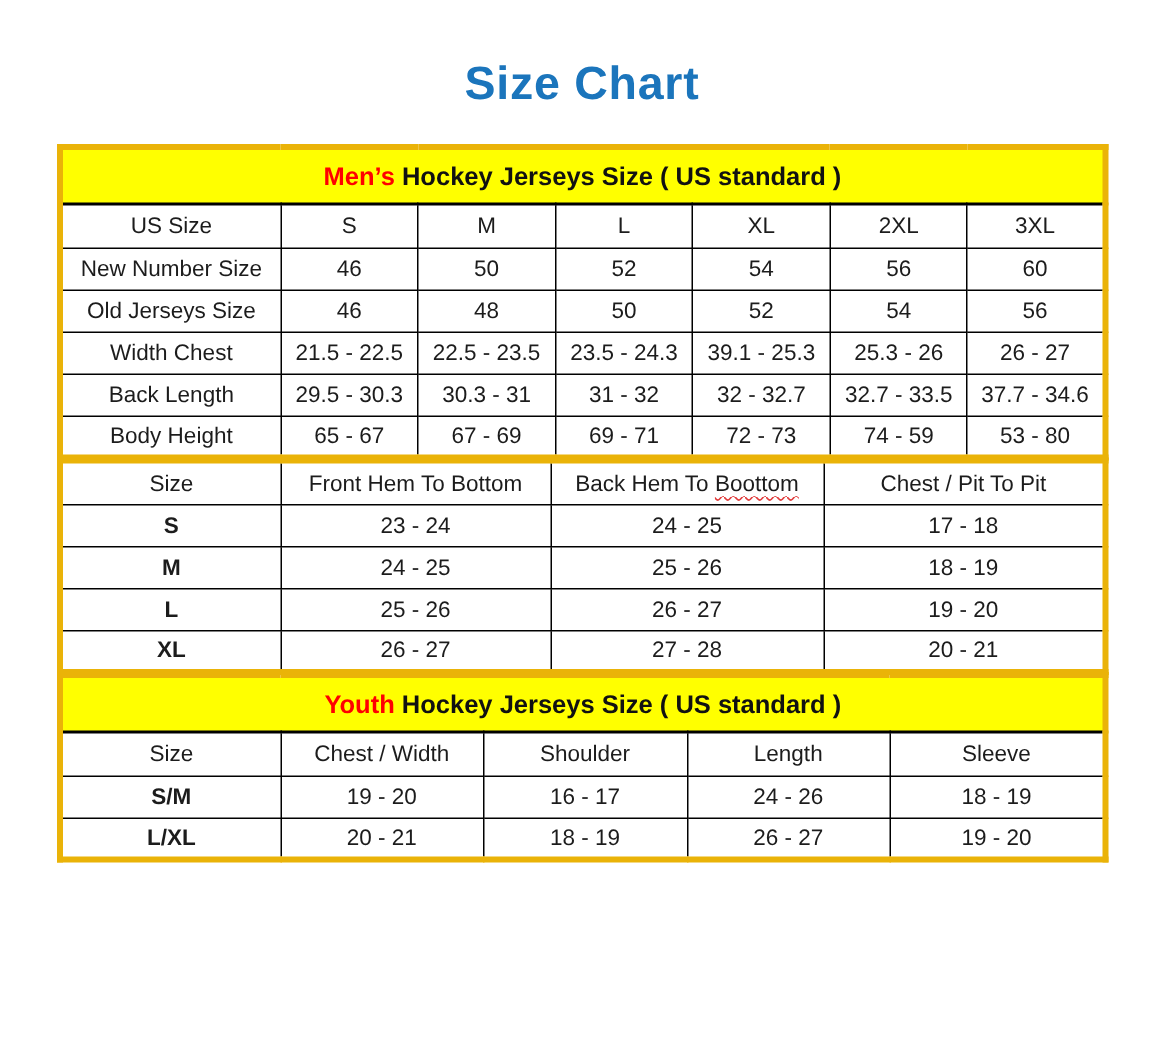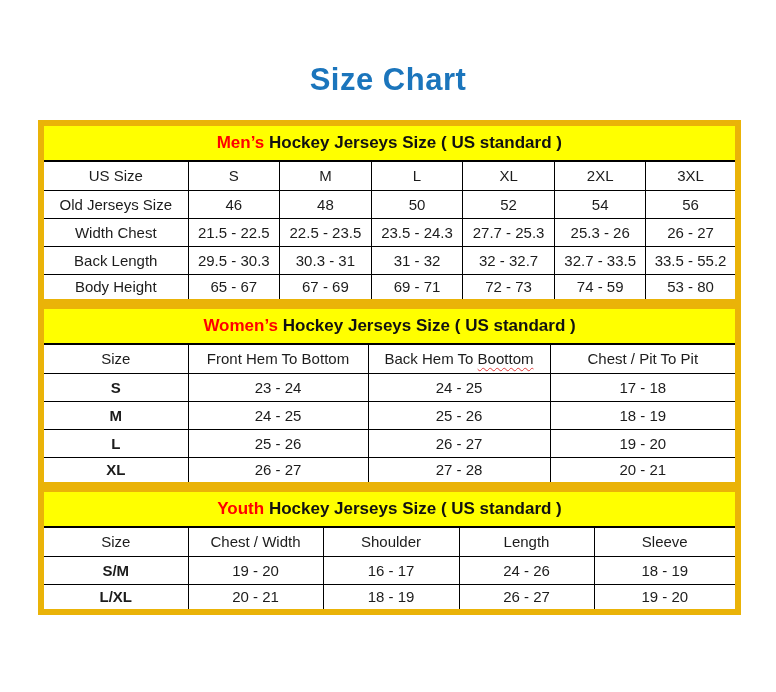--- a/index.html
+++ b/index.html
@@ -8,39 +8,39 @@
     padding: 0;
     background: #ffffff;
     width: 776px;
     height: 692px;
     font-family: "Liberation Sans", sans-serif;
     overflow: hidden;
   }
   .page {
     width: 776px;
     height: 592px;
-    padding-top: 62px;
+    padding-top: 38px;
   }
   .page-title {
     margin: 0 0 22px 0;
     text-align: center;
     font-size: 31px;
     font-weight: bold;
     color: #1b75bc;
     letter-spacing: 0.5px;
   }
   .chart-wrap {
     width: 697px;
     margin-left: 38px;
   }
   table.size-table {
     border-collapse: collapse;
     table-layout: fixed;
     width: 697px;
-    border: 6px solid #eab308;
+    border: 4px solid #eab308;
   }
   table.size-table + table.size-table { margin-top: -2px; }
   td, th {
     border: 1px solid #000;
     text-align: center;
     vertical-align: middle;
     color: #1c1c1c;
     font-size: 15px;
     padding: 0 2px;
     overflow: hidden;
@@ -107,45 +107,54 @@
         <tr class="head">
           <th>US Size</th>
           <th>S</th>
           <th>M</th>
           <th>L</th>
           <th>XL</th>
           <th>2XL</th>
           <th>3XL</th>
         </tr>
         <tr class="data">
+          <td>New Number Size</td>
+          <td>46</td>
+          <td>50</td>
+          <td>52</td>
+          <td>54</td>
+          <td>56</td>
+          <td>60</td>
+        </tr>
+        <tr class="data">
           <td>Old Jerseys Size</td>
           <td>46</td>
           <td>48</td>
           <td>50</td>
           <td>52</td>
           <td>54</td>
           <td>56</td>
         </tr>
         <tr class="data">
           <td>Width Chest</td>
           <td>21.5 - 22.5</td>
           <td>22.5 - 23.5</td>
           <td>23.5 - 24.3</td>
-          <td>27.7 - 25.3</td>
+          <td>39.1 - 25.3</td>
           <td>25.3 - 26</td>
           <td>26 - 27</td>
         </tr>
         <tr class="data">
           <td>Back Length</td>
           <td>29.5 - 30.3</td>
           <td>30.3 - 31</td>
           <td>31 - 32</td>
           <td>32 - 32.7</td>
           <td>32.7 - 33.5</td>
-          <td>33.5 - 55.2</td>
+          <td>37.7 - 34.6</td>
         </tr>
         <tr class="data">
           <td>Body Height</td>
           <td>65 - 67</td>
           <td>67 - 69</td>
           <td>69 - 71</td>
           <td>72 - 73</td>
           <td>74 - 59</td>
           <td>53 - 80</td>
         </tr>
@@ -153,26 +162,20 @@
     </table>
 
     <table class="size-table">
       <colgroup>
         <col class="w-label">
           <col class="w-c1">
           <col class="w-c2">
           <col class="w-c3">
       </colgroup>
       <tbody>
-        <tr class="band">
-          <td colspan="4">
-            <span class="accent">Women’s</span>
-            <span>Hockey Jerseys Size ( US standard )</span>
-          </td>
-        </tr>
         <tr class="head">
           <th>Size</th>
           <th>Front Hem To Bottom</th>
           <th>
             <span>Back Hem To</span>
             <span class="misspelled">Boottom</span>
           </th>
           <th>Chest / Pit To Pit</th>
         </tr>
         <tr class="data">

